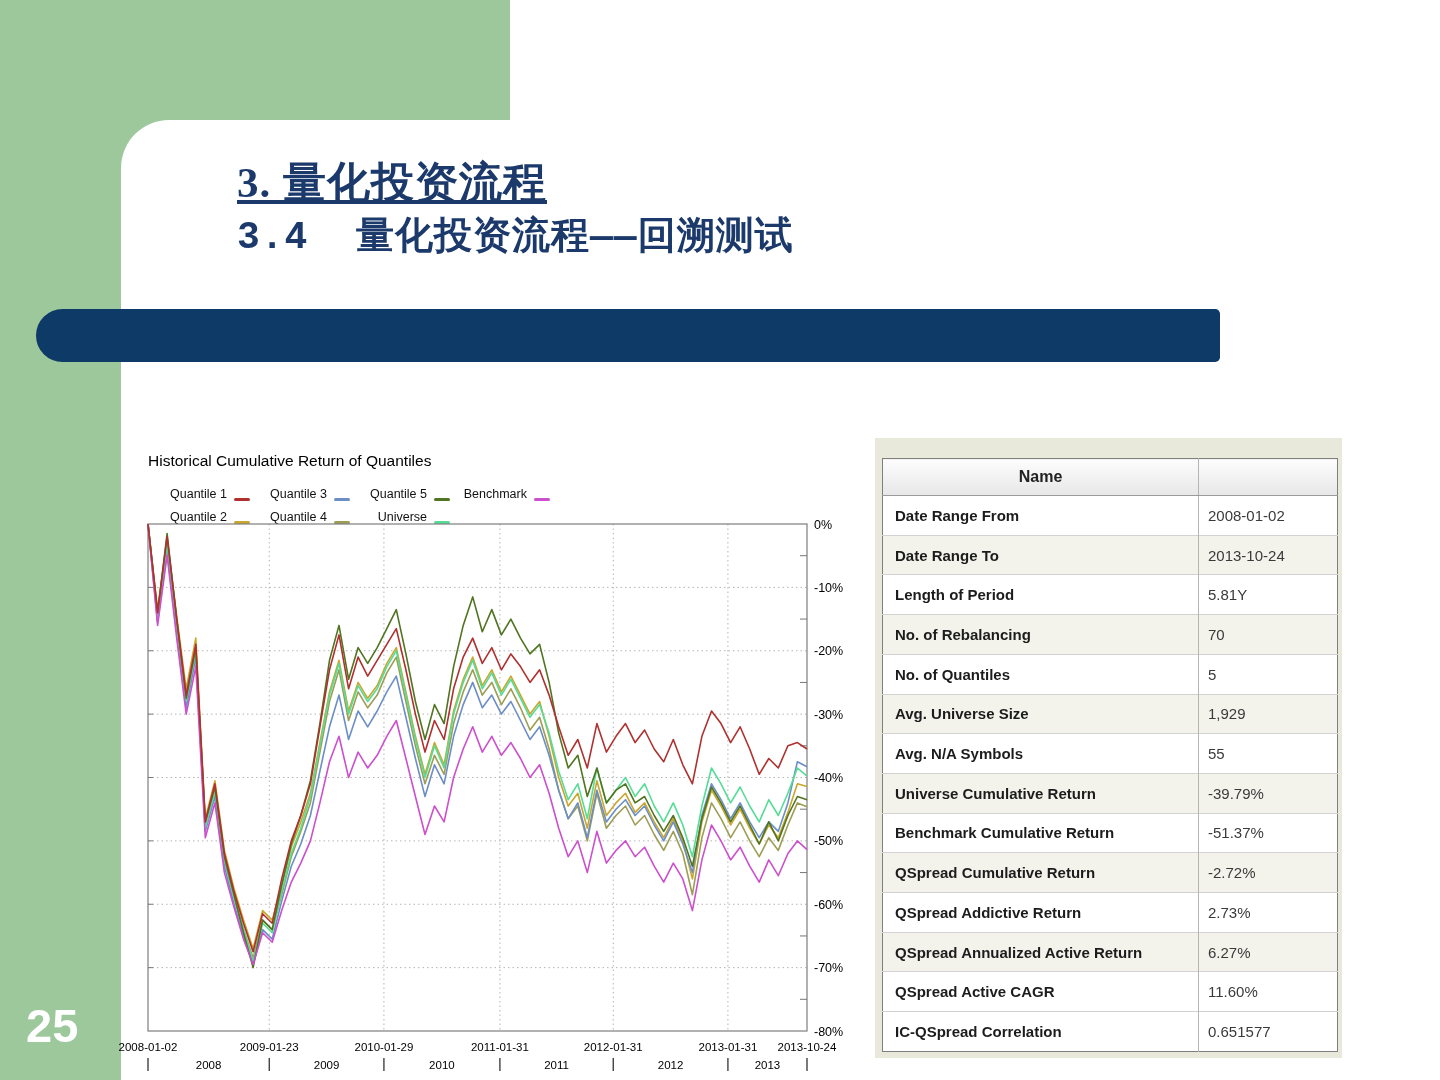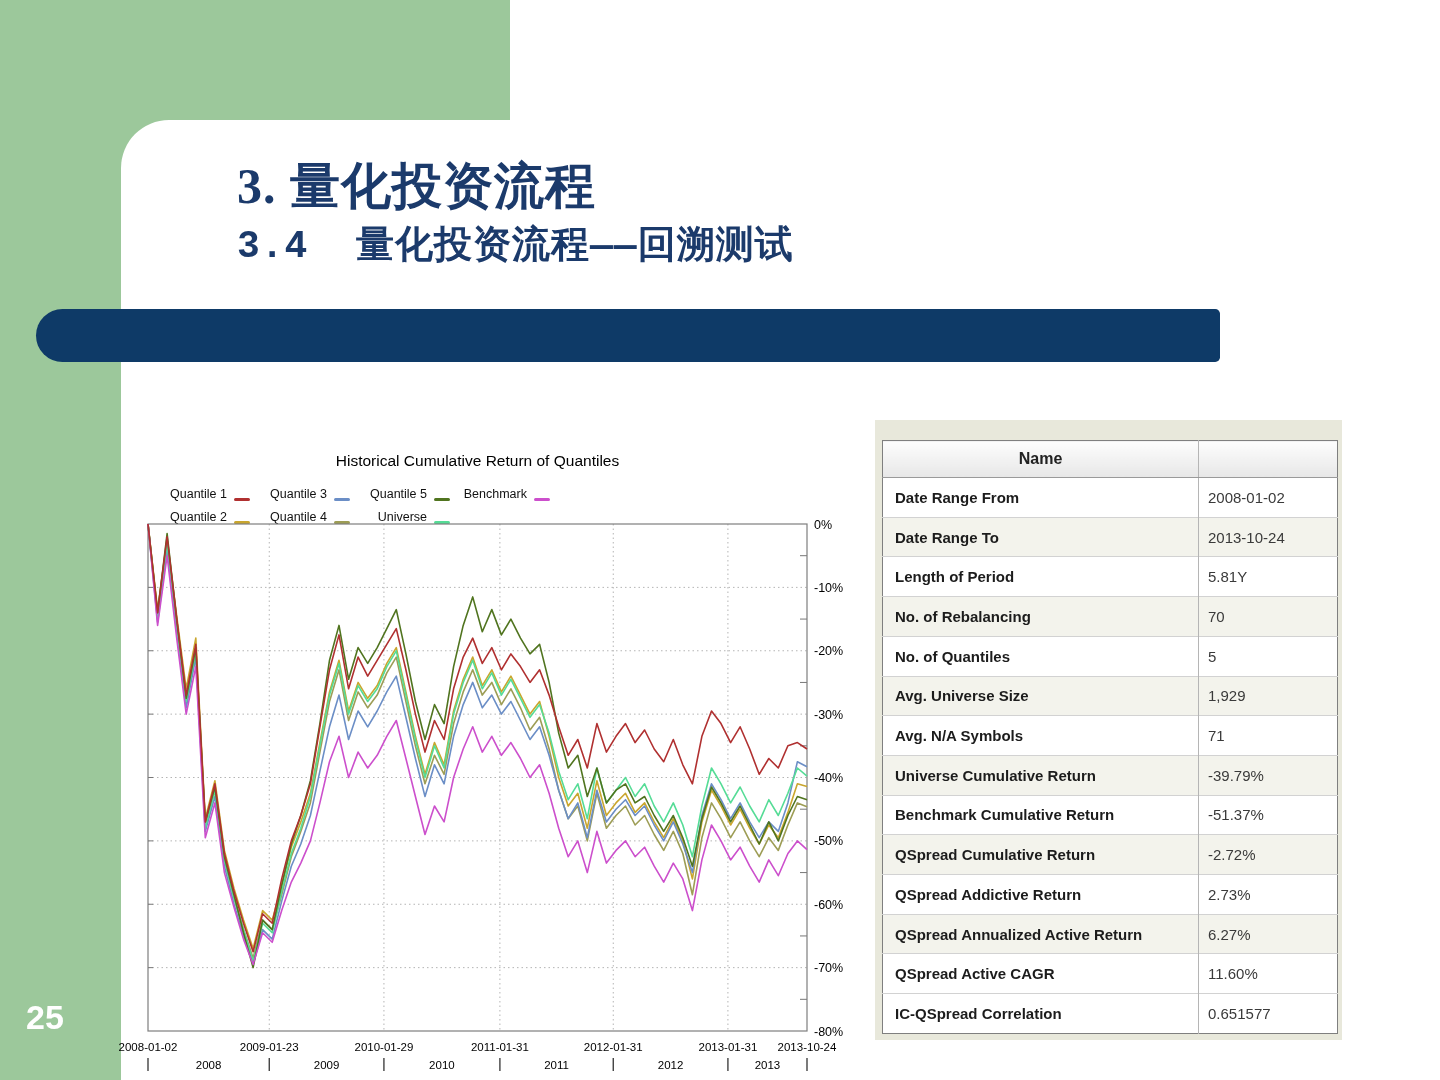--- a/index.html
+++ b/index.html
@@ -4,34 +4,34 @@
 <style>
   html,body{margin:0;padding:0;background:#fff;}
   .slide{position:relative;width:1440px;height:1080px;background:#fff;overflow:hidden;
          font-family:"Liberation Sans","DejaVu Sans",sans-serif;}
   .green-band{position:absolute;left:0;top:0;width:121px;height:1080px;background:var(--green,#9CC89B);z-index:0;}
   .green-top{position:absolute;left:0;top:0;width:510px;height:175px;background:var(--green,#9CC89B);z-index:0;}
   .white-card{position:absolute;left:121px;top:120px;width:1319px;height:960px;background:#fff;
               border-top-left-radius:48px;z-index:1;}
   .title-block{position:absolute;left:237px;top:158px;z-index:2;color:var(--title,#1B3A6B);
                font-family:"Liberation Serif","DejaVu Serif",serif;font-weight:bold;}
-  .title{font-size:50px;line-height:1.15;letter-spacing:1px;}
+  .title{font-size:43px;line-height:1.15;letter-spacing:1px;text-decoration:underline;}
   .subtitle{font-size:38px;line-height:1.2;margin-top:8px;letter-spacing:1px;font-family:Liberation Mono, monospace;}
   .navy-bar{position:absolute;left:36px;top:309px;width:1184px;height:53px;background:var(--navy,#0E3A67);
             border-radius:28px 5px 5px 28px;z-index:2;}
-  .page-number{position:absolute;left:26px;top:998px;z-index:2;color:#fff;font-weight:bold;font-size:34px;}
-  .chart-title{position:absolute;left:148px;top:452px;width:659px;text-align:center;z-index:2;
+  .page-number{position:absolute;left:26px;top:998px;z-index:2;color:#fff;font-weight:bold;font-size:47px;}
+  .chart-title{position:absolute;left:148px;top:452px;width:659px;text-align:left;z-index:2;
                font-size:15.5px;color:#000;}
   .legend{position:absolute;left:150px;top:478px;z-index:2;display:grid;
           grid-template-rows:repeat(2,23px);grid-auto-flow:column;grid-auto-columns:100px;}
   .legend .item{display:flex;align-items:flex-end;justify-content:flex-end;gap:7px;}
   .legend .lbl{font-size:12.5px;color:#111;white-space:nowrap;}
   .legend .dash{width:16px;height:3px;border-radius:2px;flex:0 0 auto;}
   #plot{position:absolute;left:0;top:0;width:1440px;height:1080px;z-index:2;pointer-events:none;}
-  .stats-panel{position:absolute;left:875px;top:420px;width:467px;height:620px;background:var(--panel,#E8E8DB);
+  .stats-panel{position:absolute;left:875px;top:438px;width:467px;height:620px;background:var(--panel,#E8E8DB);
                z-index:2;box-sizing:border-box;padding:20px 20px 6px 7px;}
   .stats-table{width:456px;height:594px;border-collapse:collapse;table-layout:fixed;background:#fff;
                border:1px solid #7f7f7f;font-size:15px;}
   .stats-table th,.stats-table td{padding:0 0 0 12px;overflow:hidden;white-space:nowrap;}
   .stats-table th.c1,.stats-table td.c1{width:315px;border-right:1px solid #b5b5b5;}
   .stats-table th{height:36px;background:linear-gradient(#fdfdfd,#e7e7e7);border-bottom:1px solid #9a9a9a;
                   font-size:16px;color:#222;text-align:center;padding:0;}
   .stats-table td{height:37px;border-top:1px solid #d2d2d2;margin-top:16px;}
   .stats-table td.c1{font-weight:bold;color:#1c1c1c;}
   .stats-table td.c2{color:#3a3a3a;padding-left:9px;}
@@ -178,21 +178,21 @@
           <tr>
             <td class="c1">No. of Quantiles</td>
             <td class="c2">5</td>
           </tr>
           <tr class="alt">
             <td class="c1">Avg. Universe Size</td>
             <td class="c2">1,929</td>
           </tr>
           <tr>
             <td class="c1">Avg. N/A Symbols</td>
-            <td class="c2">71</td>
+            <td class="c2">55</td>
           </tr>
           <tr class="alt">
             <td class="c1">Universe Cumulative Return</td>
             <td class="c2">-39.79%</td>
           </tr>
           <tr>
             <td class="c1">Benchmark Cumulative Return</td>
             <td class="c2">-51.37%</td>
           </tr>
           <tr class="alt">

